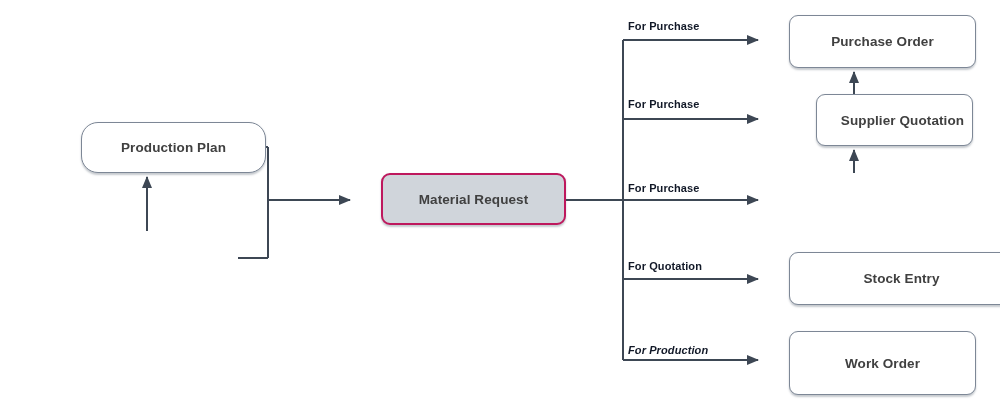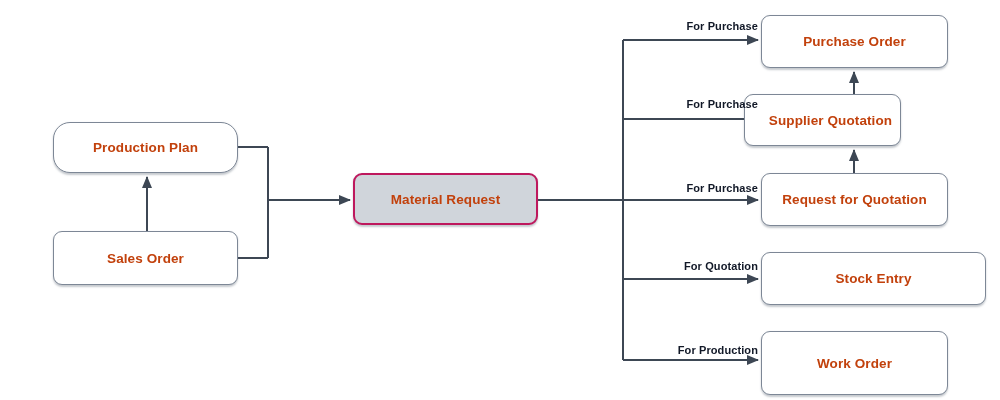--- a/index.html
+++ b/index.html
@@ -26,51 +26,52 @@
     position: absolute;
     box-sizing: border-box;
     background: #ffffff;
     border: 1.5px solid #7d8796;
     border-radius: 9px;
     display: flex;
     align-items: center;
     justify-content: center;
     font-size: 13.5px;
     font-weight: 700;
-    color: #c2410c;
+    color: #404040;
     letter-spacing: 0.1px;
     box-shadow: 0 1.5px 2px rgba(90, 100, 115, 0.35);
+    margin-left: 28px;
   }
   .node.highlight {
     background: #d0d5db;
     border: 2px solid #be185d;
   }
   .node-production-plan      { left: 53px;  top: 122px; width: 185px; height: 51px; border-radius: 17px; }
   .node-sales-order          { left: 53px;  top: 231px; width: 185px; height: 54px; }
   .node-material-request     { left: 353px; top: 173px; width: 185px; height: 52px; }
   .node-purchase-order       { left: 761px; top: 15px;  width: 187px; height: 53px; }
-  .node-supplier-quotation   { left: 744px; top: 94px;  width: 157px; height: 52px; padding-left: 16px; }
+  .node-supplier-quotation   { left: 788px; top: 94px;  width: 157px; height: 52px; padding-left: 16px; }
   .node-request-for-quotation{ left: 761px; top: 173px; width: 187px; height: 53px; }
   .node-stock-entry          { left: 761px; top: 252px; width: 225px; height: 53px; }
   .node-work-order           { left: 761px; top: 331px; width: 187px; height: 64px; }
   .edge-label {
     position: absolute;
     left: 628px;
     width: 130px;
-    text-align: right;
+    text-align: left;
     font-size: 11px;
     font-weight: 700;
     color: #111827;
     letter-spacing: 0.1px;
   }
   .edge-label-1 { top: 20px; }
   .edge-label-2 { top: 98px; }
   .edge-label-3 { top: 182px; }
   .edge-label-4 { top: 260px; }
-  .edge-label-5 { top: 344px; }
+  .edge-label-5 { top: 344px; font-style: italic; }
 </style>
 </head>
 <body>
 
 <div class="canvas">
 
   <svg class="edges-svg" viewBox="0 0 1000 400" xmlns="http://www.w3.org/2000/svg">
     <defs>
       <marker id="arrow" viewBox="0 0 12 10" refX="11" refY="5" markerWidth="12" markerHeight="10" orient="auto" markerUnits="userSpaceOnUse">
         <path d="M0,0 L12,5 L0,10 Z" fill="#3d4754"></path>
@@ -90,39 +91,33 @@
       <path d="M623,360 L758,360" marker-end="url(#arrow)"></path>
       <path d="M854,94 L854,72" marker-end="url(#arrow)"></path>
       <path d="M854,173 L854,150" marker-end="url(#arrow)"></path>
     </g>
   </svg>
 
   <div class="node node-production-plan">
     <span>Production Plan</span>
   </div>
 
-  <div class="node node-sales-order">
-    <span>Sales Order</span>
-  </div>
 
   <div class="node highlight node-material-request">
     <span>Material Request</span>
   </div>
 
   <div class="node node-purchase-order">
     <span>Purchase Order</span>
   </div>
 
   <div class="node node-supplier-quotation">
     <span>Supplier Quotation</span>
   </div>
 
-  <div class="node node-request-for-quotation">
-    <span>Request for Quotation</span>
-  </div>
 
   <div class="node node-stock-entry">
     <span>Stock Entry</span>
   </div>
 
   <div class="node node-work-order">
     <span>Work Order</span>
   </div>
 
   <div class="edge-label edge-label-1">For Purchase</div>

